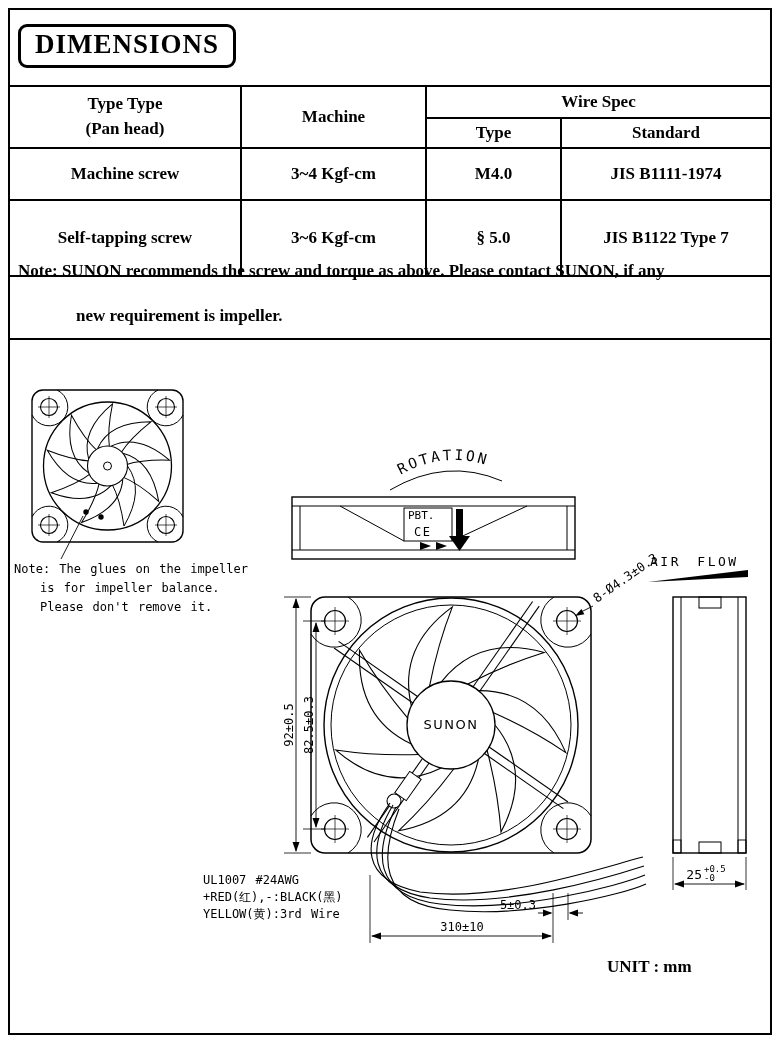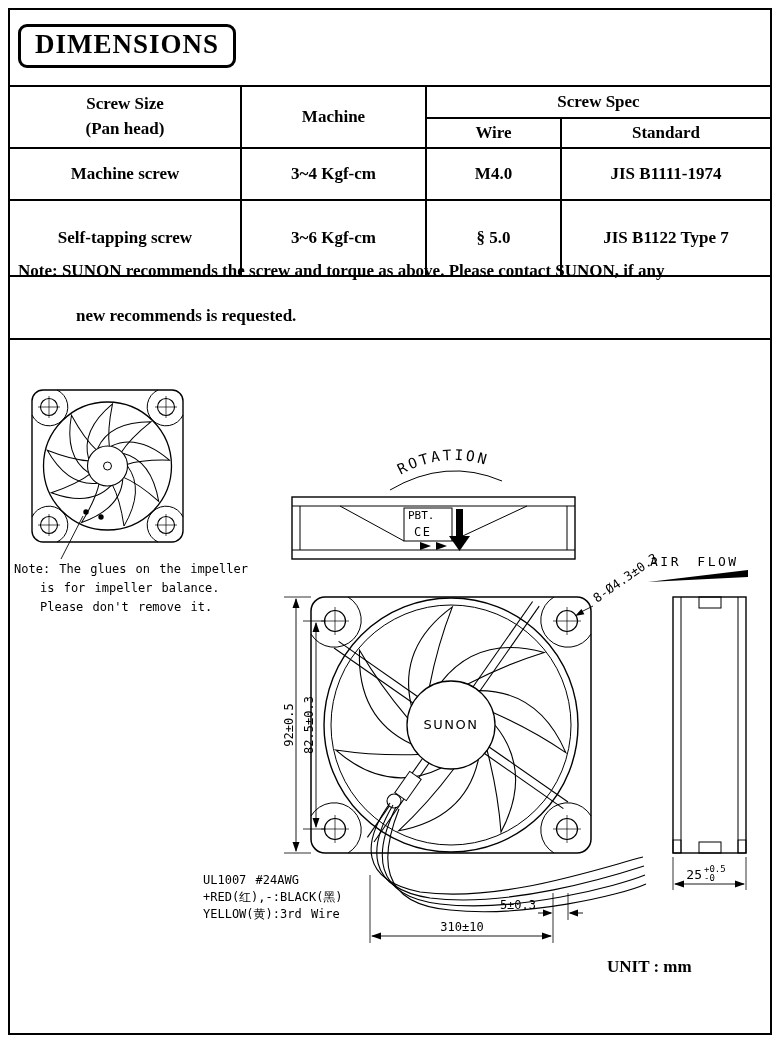--- a/index.html
+++ b/index.html
@@ -35,47 +35,47 @@
   <table class="screw-table">
     <colgroup>
       <col style="width:232px">
         <col style="width:185px">
         <col style="width:135px">
         <col>
     </colgroup>
     <tbody>
       <tr style="height:32px">
         <td rowspan="2">
-          <span class="blk">Screw Size</span>
+          <span class="blk">Type Type</span>
           <span class="blk">(Pan head)</span>
         </td>
         <td rowspan="2">Machine</td>
-        <td colspan="2">Screw Spec</td>
+        <td colspan="2">Wire Spec</td>
       </tr>
       <tr style="height:30px">
-        <td>Wire</td>
+        <td>Type</td>
         <td>Standard</td>
       </tr>
       <tr style="height:52px">
         <td>Machine screw</td>
         <td>3~4 Kgf-cm</td>
         <td>M4.0</td>
         <td>JIS B1111-1974</td>
       </tr>
       <tr style="height:76px">
         <td>Self-tapping screw</td>
         <td>3~6 Kgf-cm</td>
         <td>§ 5.0</td>
         <td>JIS B1122 Type 7</td>
       </tr>
     </tbody>
   </table>
 
   <div class="note-l1">Note: SUNON recommends the screw and torque as above. Please contact SUNON, if any</div>
-  <div class="note-l2">new recommends is requested.</div>
+  <div class="note-l2">new requirement is impeller.</div>
   <div class="note-divider"></div>
 
   <svg class="drawing" width="780" height="695" viewBox="0 340 780 695" xmlns="http://www.w3.org/2000/svg">
 
     <defs>
       <path id="rotpath" d="M 392 480 Q 446 445 501 471" fill="none"></path>
       <path id="sblade" d="M 127.5 466 Q 145 490 124 526 Q 120 499 112 484" stroke="#000" stroke-width="1" fill="none"></path>
       <path id="mblade" d="M 495 725 Q 533 772 501 832 Q 498 792 487 750" stroke="#000" stroke-width="1.1" fill="none"></path>
     </defs>
 

